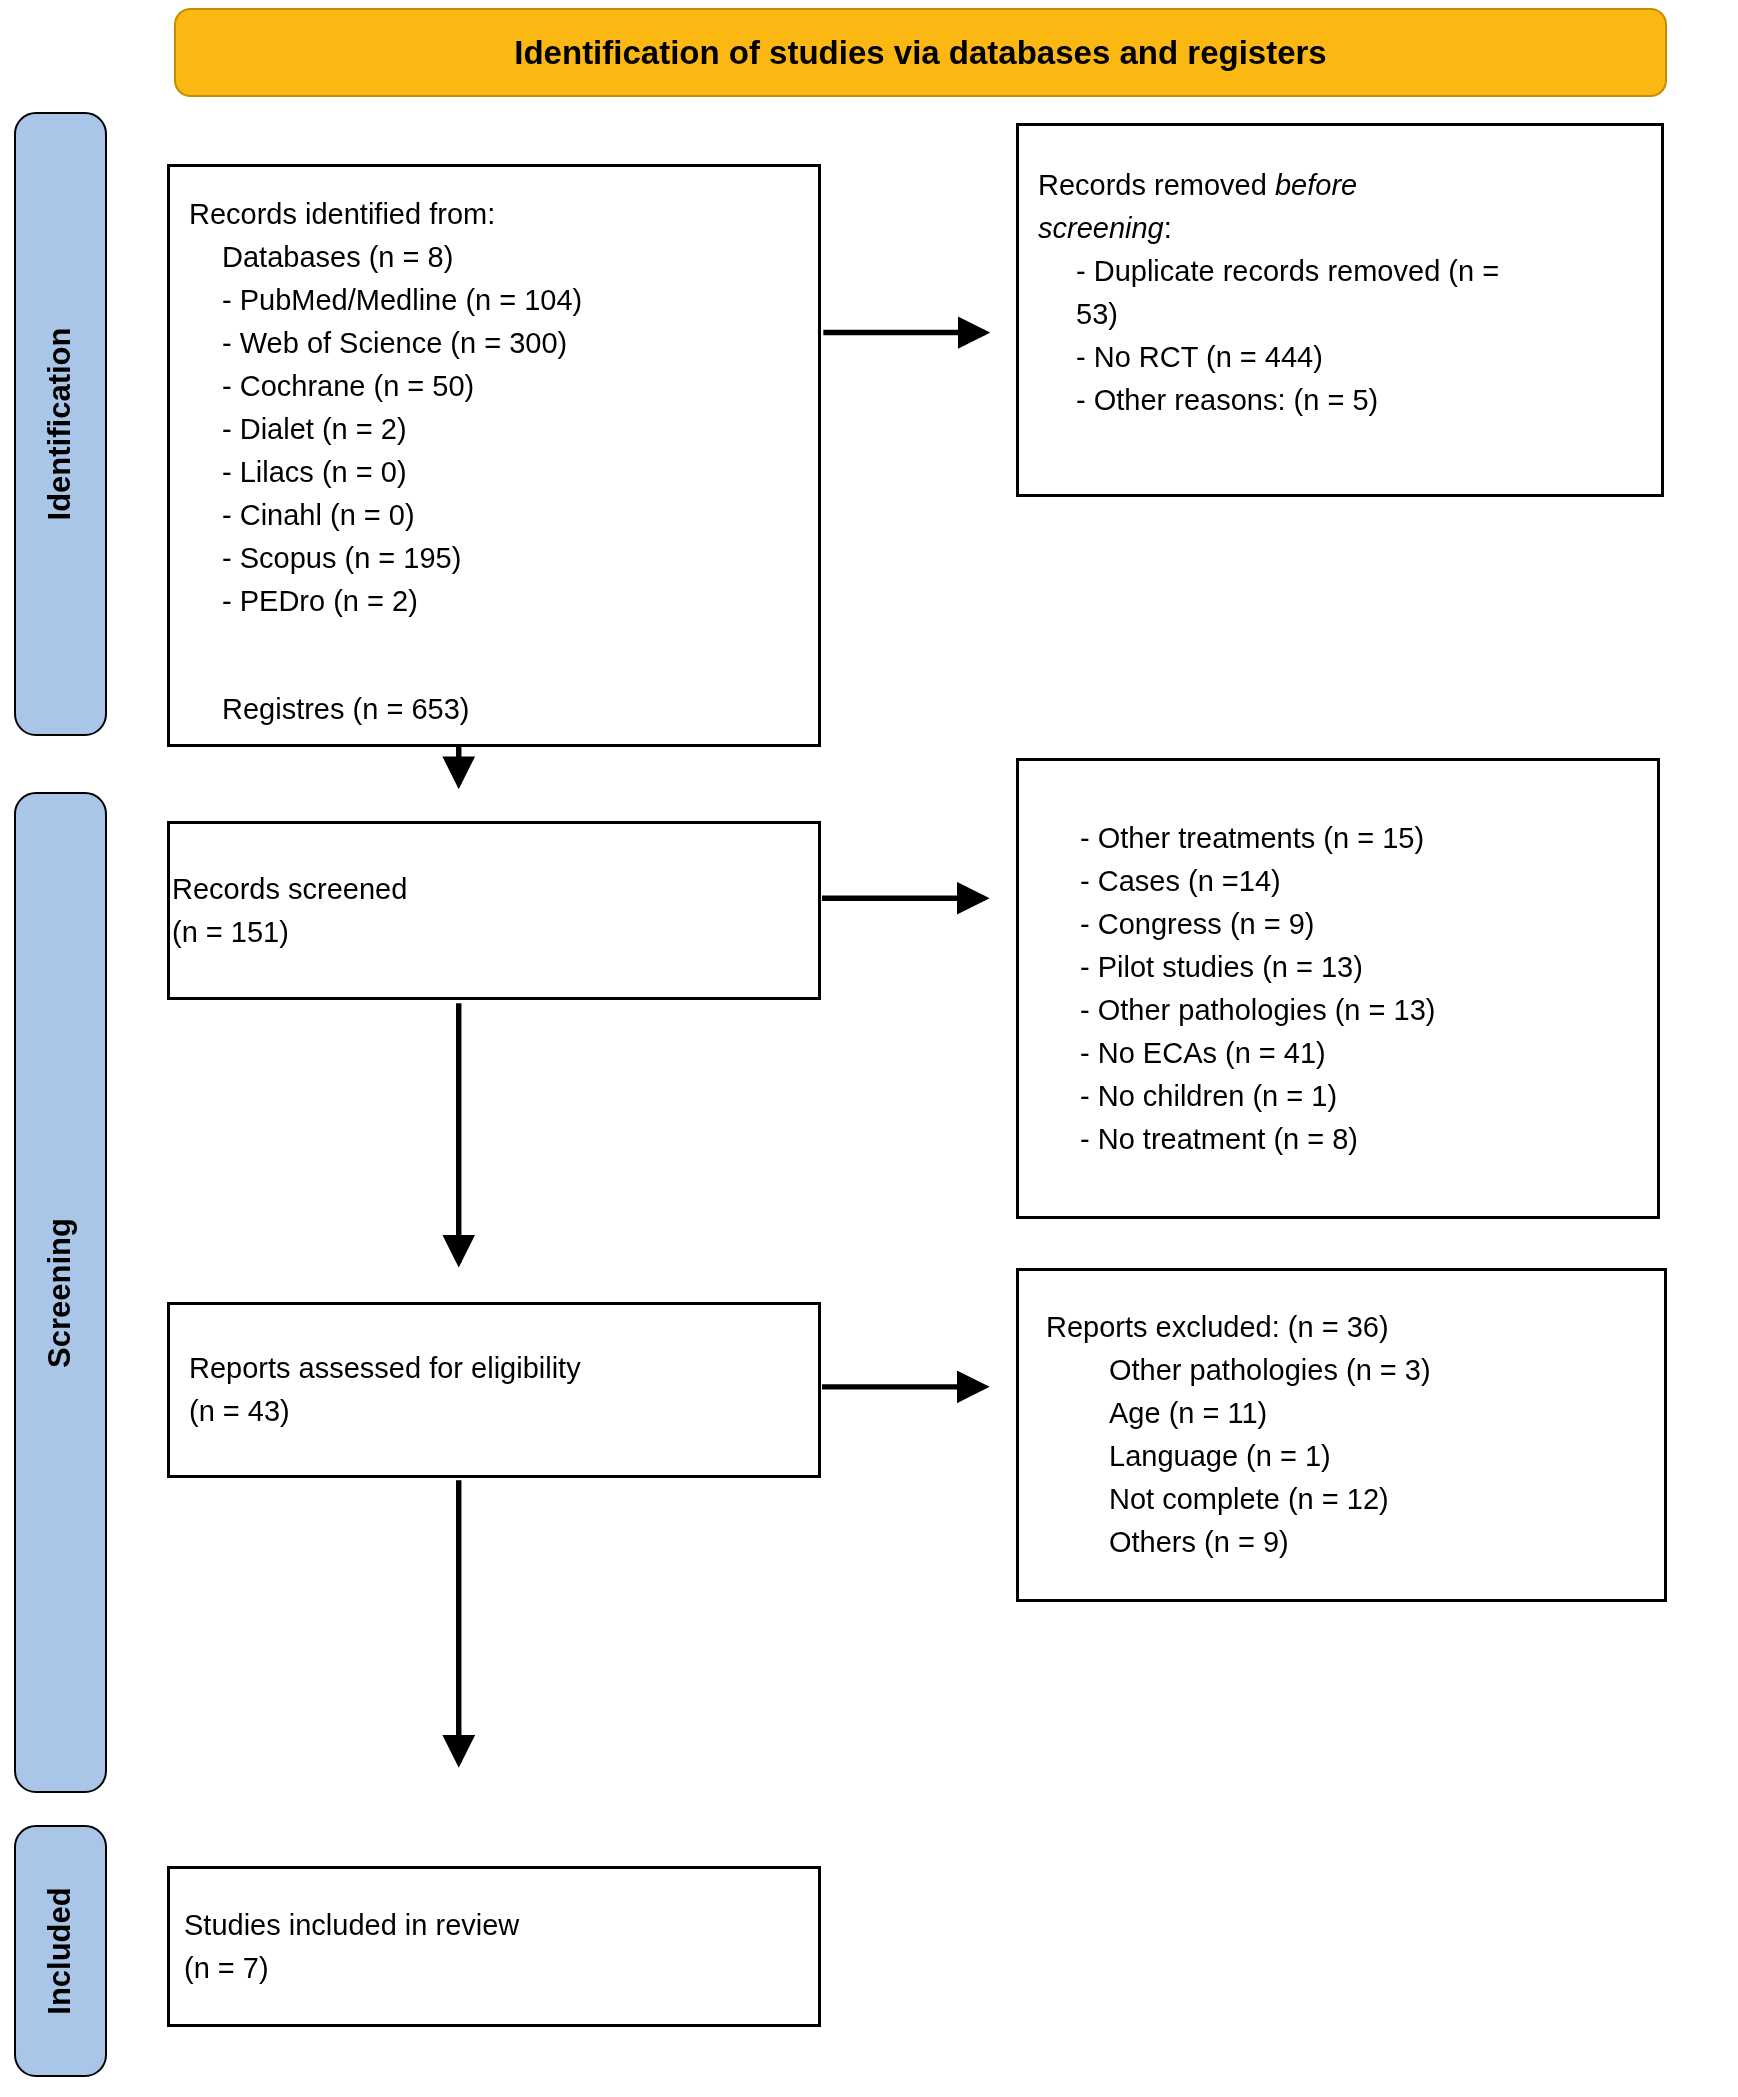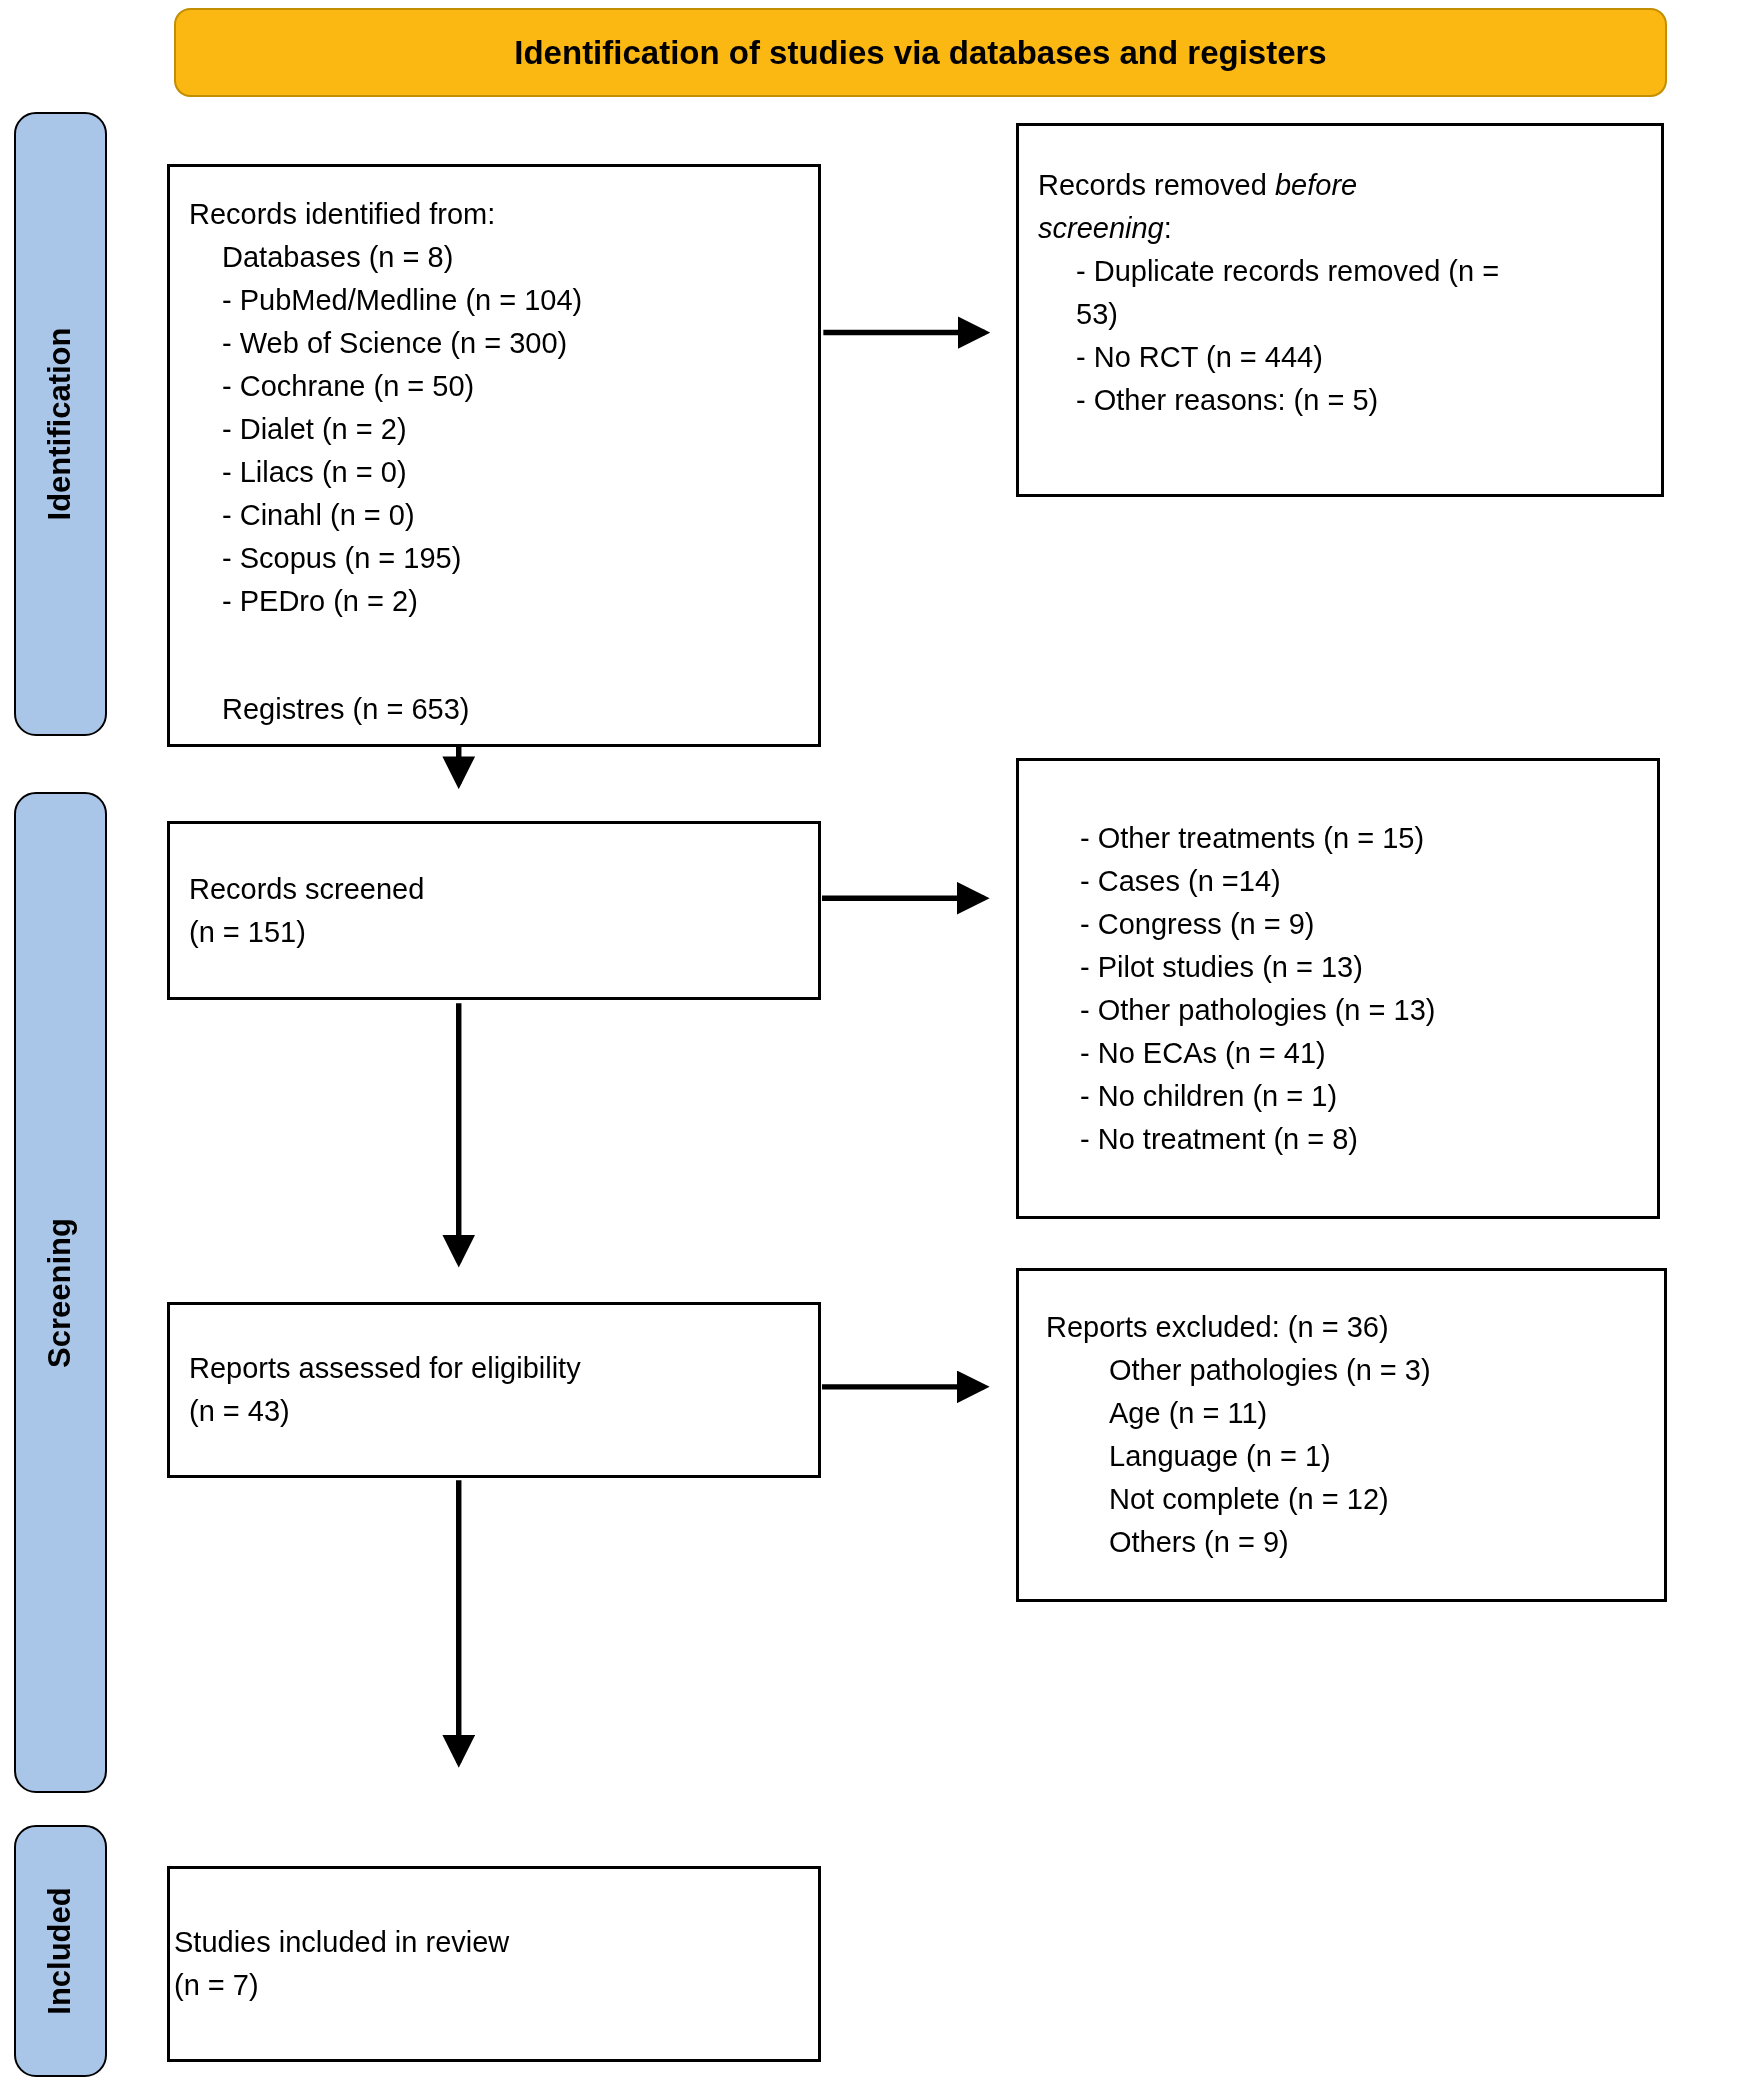--- a/index.html
+++ b/index.html
@@ -49,31 +49,31 @@
   .box .line { white-space:nowrap; }
   .col-center { display:flex; flex-direction:column; justify-content:center; }
 
   #box-identified { left:167px; top:126px; width:654px; height:583px; padding:26px 12.3px 0 19px;margin-top:38px; }
   #box-identified .lvl1 { margin-left:33px; }
   #box-identified .spacer { height:65px; }
 
   #box-removed { left:1016px; top:123px; width:648px; height:374px; padding:0 17px 34px 19px; }
   #box-removed .item { margin-left:38px; width:464px; white-space:normal; }
 
-  #box-screened { left:167px; top:821px; width:654px; height:179px; padding-left:19px; }
+  #box-screened { left:167px; top:821px; width:654px; height:179px; padding-left:2px; }
 
   #box-rec-excluded { left:1016px; top:758px; width:644px; height:461px; padding-left:23px; }
   #box-rec-excluded .item { margin-left:38px; }
 
   #box-assessed { left:167px; top:1302px; width:654px; height:176px; padding-left:19px; }
 
   #box-rep-excluded { left:1016px; top:1268px; width:651px; height:334px; padding-left:27px; }
   #box-rep-excluded .item { margin-left:63px; }
 
-  #box-included { left:167px; top:1866px; width:654px; height:196px; padding-left:4px; }
+  #box-included { left:167px; top:1866px; width:654px; height:161px; padding-left:14px; }
 </style>
 </head>
 <body>
 
 <div class="page">
 
   <svg class="arrows" viewBox="0 0 2550 3077" xmlns="http://www.w3.org/2000/svg">
     <defs>
       <marker id="ah" markerWidth="6" markerHeight="6" refX="5" refY="3" orient="auto">
         <path d="M0,0 L6,3 L0,6 Z" fill="#000"></path>

